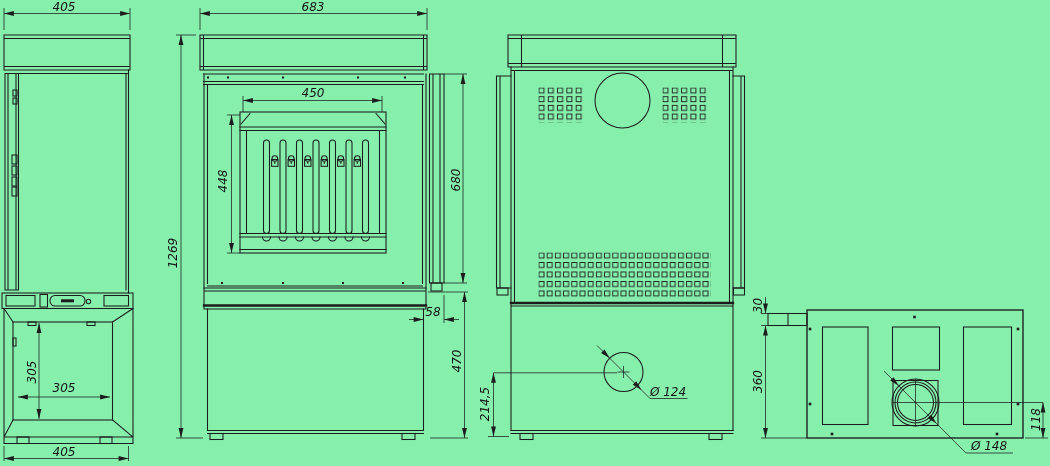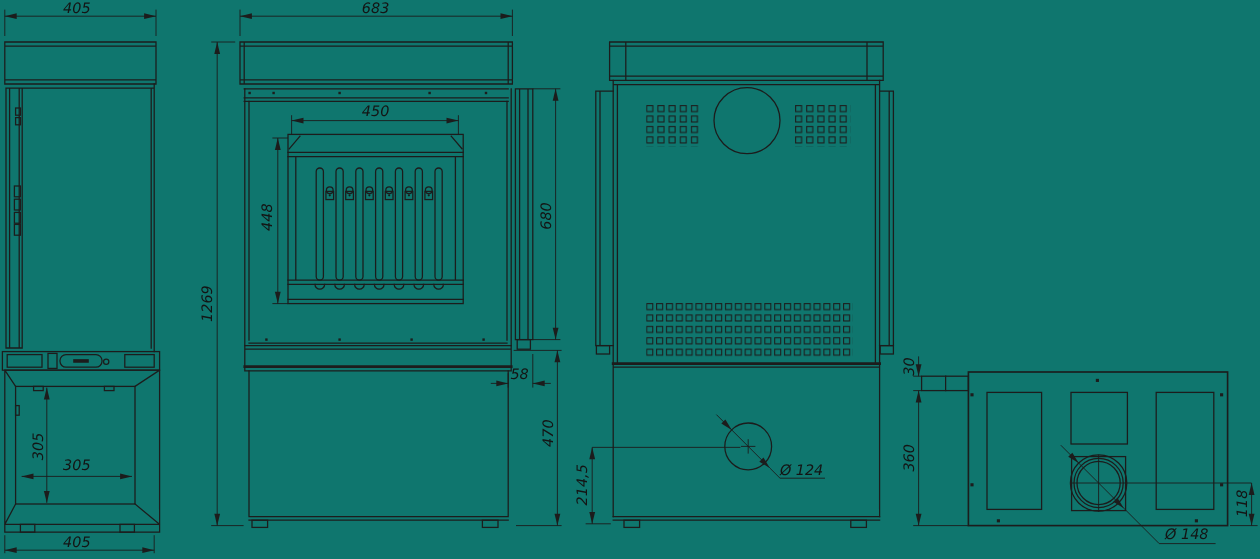--- a/index.html
+++ b/index.html
@@ -1,16 +1,16 @@
 <!DOCTYPE html>
 <html><head>
 <meta charset="utf-8">
 <style>
   html,body{margin:0;padding:0;background:#ffffff;}
-  .stage{width:1050px;height:466px;position:relative;background:#0f766e;}
+  .stage{width:1050px;height:466px;position:relative;background:#86efac;}
   svg{display:block}
   .o  {fill:none;stroke:#1c1c1c;stroke-width:1.05;stroke-linecap:square}
   .o2 {fill:none;stroke:#1c1c1c;stroke-width:2.3;stroke-linecap:square}
   .oh {fill:none;stroke:#1c1c1c;stroke-width:1.35;stroke-linecap:square}
   .d  {fill:none;stroke:#1c1c1c;stroke-width:0.75}
   .dim{marker-start:url(#arw);marker-end:url(#arw)}
   .dimE{marker-end:url(#arw)}
   .f  {fill:#1c1c1c;stroke:none}
   text{font-family:"DejaVu Sans","Liberation Sans",sans-serif;font-style:italic;
        font-size:12px;fill:#141414;text-anchor:middle}

